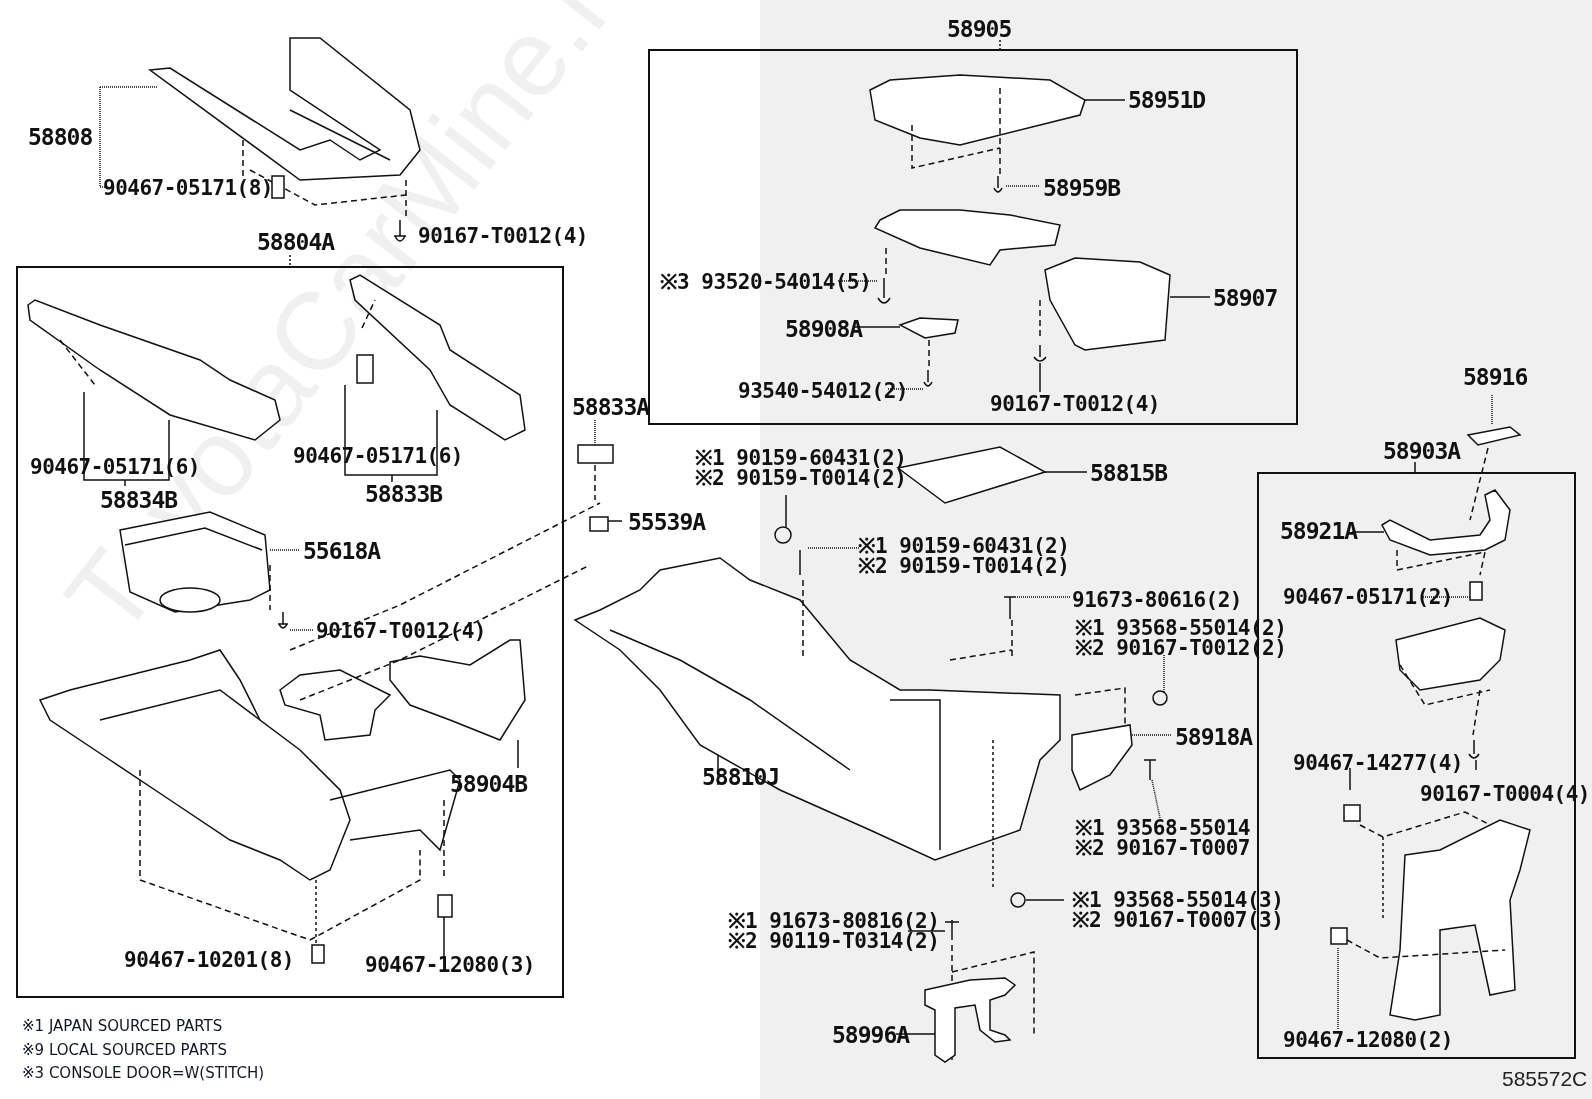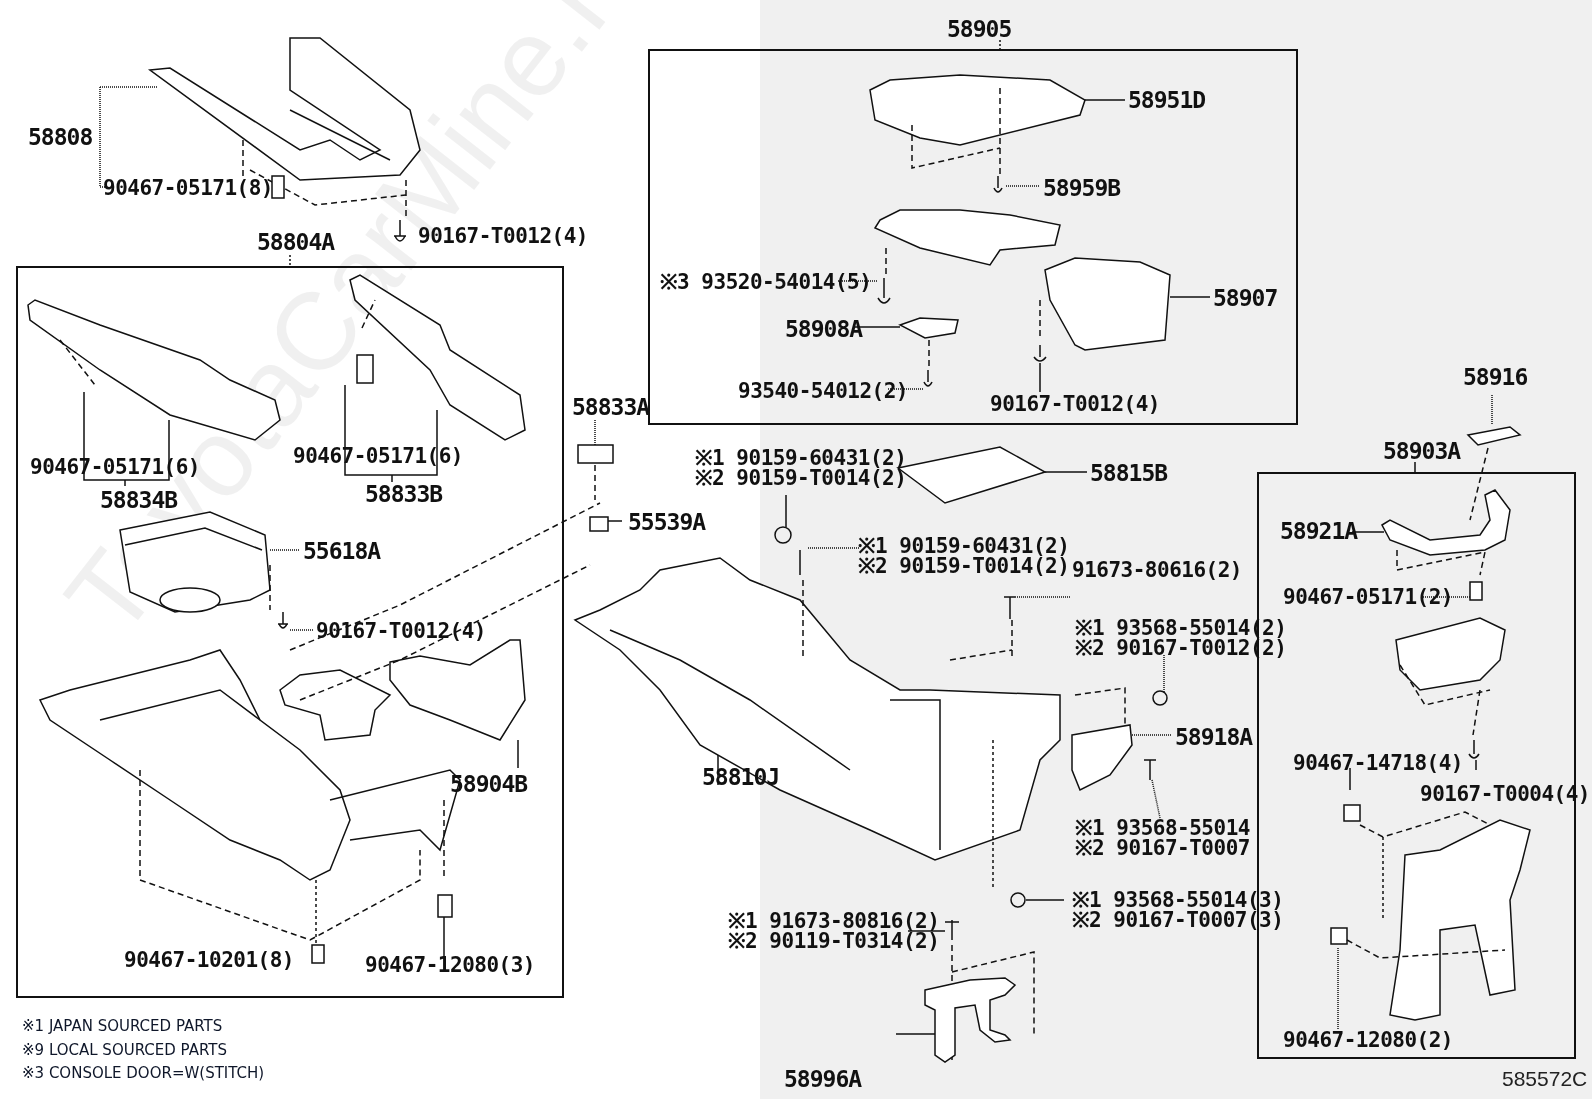--- a/index.html
+++ b/index.html
@@ -191,36 +191,36 @@
 <div class="lbl" style="left:738px;top:381px;">93540-54012(2)</div>
 <div class="lbl" style="left:990px;top:394px;">90167-T0012(4)</div>
 
 <div class="lbl big" style="left:572px;top:396px;">58833A</div>
 <div class="lbl big" style="left:628px;top:511px;">55539A</div>
 <div class="lbl" style="left:695px;top:448px;">※1 90159-60431(2)</div>
 <div class="lbl" style="left:695px;top:468px;">※2 90159-T0014(2)</div>
 <div class="lbl big" style="left:1090px;top:462px;">58815B</div>
 <div class="lbl" style="left:858px;top:536px;">※1 90159-60431(2)</div>
 <div class="lbl" style="left:858px;top:556px;">※2 90159-T0014(2)</div>
-<div class="lbl" style="left:1072px;top:560px;">91673-80616(2)</div>
+<div class="lbl" style="left:1072px;top:590px;">91673-80616(2)</div>
 <div class="lbl" style="left:1075px;top:618px;">※1 93568-55014(2)</div>
 <div class="lbl" style="left:1075px;top:638px;">※2 90167-T0012(2)</div>
 <div class="lbl big" style="left:1175px;top:726px;">58918A</div>
 <div class="lbl" style="left:1075px;top:818px;">※1 93568-55014</div>
 <div class="lbl" style="left:1075px;top:838px;">※2 90167-T0007</div>
 <div class="lbl" style="left:1072px;top:890px;">※1 93568-55014(3)</div>
 <div class="lbl" style="left:1072px;top:910px;">※2 90167-T0007(3)</div>
 <div class="lbl big" style="left:702px;top:766px;">58810J</div>
 <div class="lbl" style="left:728px;top:911px;">※1 91673-80816(2)</div>
 <div class="lbl" style="left:728px;top:931px;">※2 90119-T0314(2)</div>
-<div class="lbl big" style="left:784px;top:1024px;margin-top:44px;">58996A</div>
+<div class="lbl big" style="left:832px;top:1024px;">58996A</div>
 
 <div class="lbl big" style="left:1463px;top:366px;">58916</div>
 <div class="lbl big" style="left:1280px;top:520px;">58921A</div>
 <div class="lbl" style="left:1283px;top:587px;">90467-05171(2)</div>
-<div class="lbl" style="left:1293px;top:753px;">90467-14718(4)</div>
+<div class="lbl" style="left:1293px;top:753px;">90467-14277(4)</div>
 <div class="lbl" style="left:1420px;top:784px;">90167-T0004(4)</div>
 <div class="lbl" style="left:1283px;top:1030px;">90467-12080(2)</div>
 
 <div class="note" style="left:22px;top:1017px;">※1 JAPAN SOURCED PARTS</div>
 <div class="note" style="left:22px;top:1041px;">※9 LOCAL SOURCED PARTS</div>
 <div class="note" style="left:22px;top:1064px;">※3 CONSOLE DOOR=W(STITCH)</div>
 <div class="code" style="left:1502px;top:1067px;">585572C</div>
 
 </body></html>

